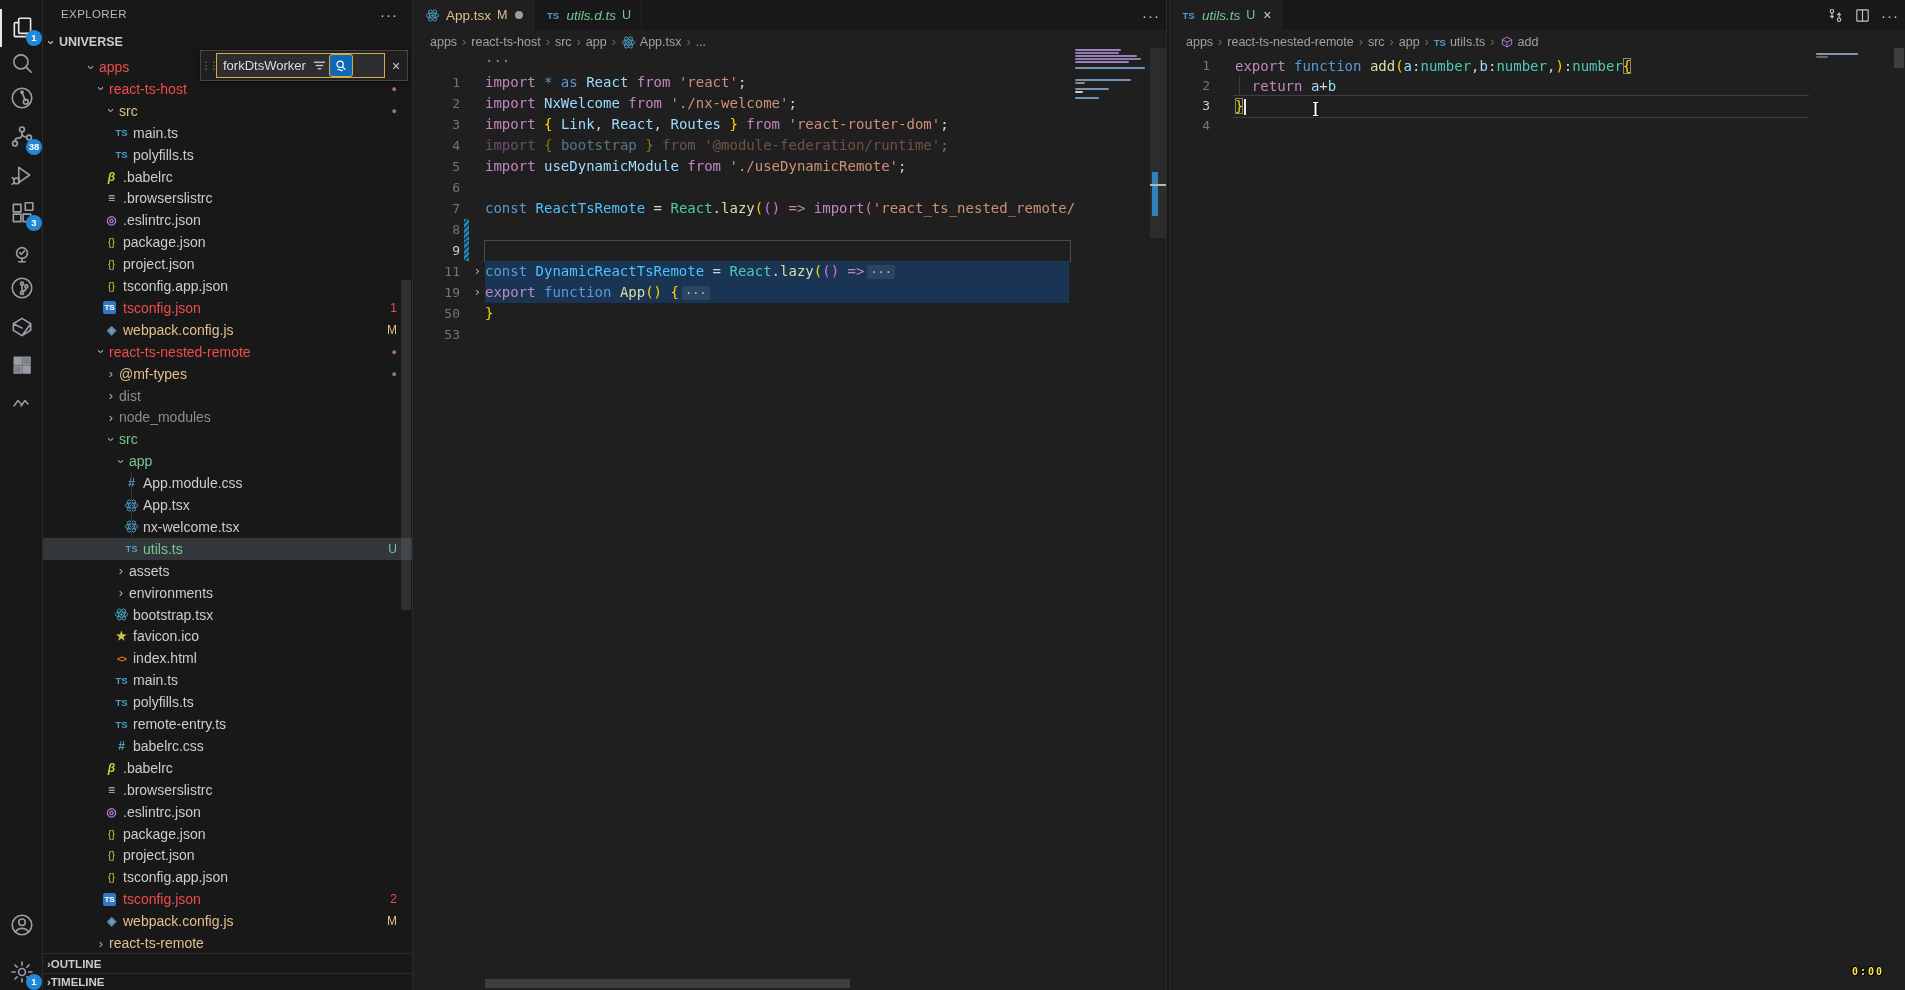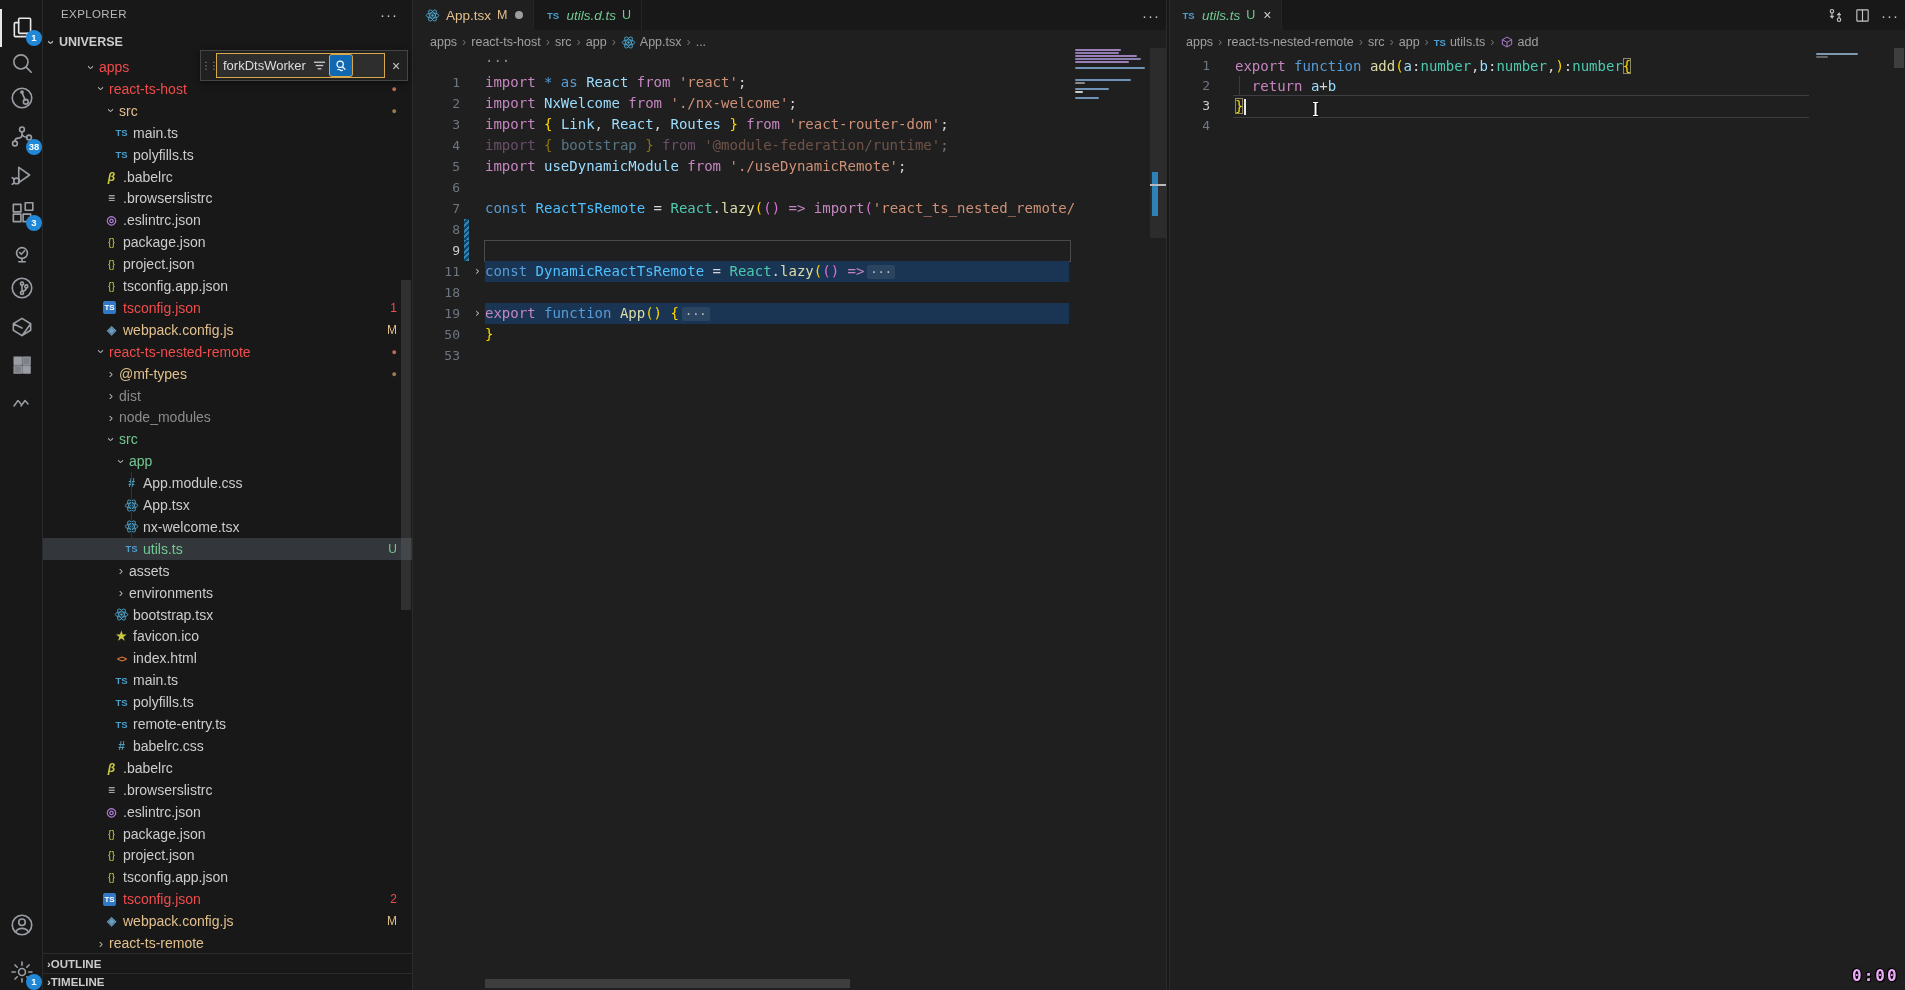--- a/index.html
+++ b/index.html
@@ -115,22 +115,22 @@
   .ruler { position:absolute; right:0; top:0; width:16px; height:990px; }
   .rl-thumb { position:absolute; left:0; top:48px; width:16px; height:190px; background:rgba(121,121,121,.15); }
   .rl-blue { position:absolute; left:2px; width:6px; background:#2e82b8; }
   .rl-cursor { position:absolute; left:0; width:16px; height:2px; background:#b8b8b8; }
   .hscroll { position:absolute; left:71px; bottom:2px; width:365px; height:9px; background:rgba(121,121,121,.35); }
   .vscroll2 { position:absolute; left:724px; top:48px; width:10px; height:20px; background:rgba(121,121,121,.35); }
 
   
   .mousecur { position:absolute; left:1312px; top:99px; font-family:"DejaVu Serif", serif; font-size:18px; color:#fff;
               text-shadow:0 0 2px #000,1px 1px 1px #000; pointer-events:none; }
-  .rec-timer { position:absolute; left:1852px; top:966px; font-family:"DejaVu Sans Mono", monospace; font-size:16px; font-weight:700;
-               color:#f0abfc; letter-spacing:2px; text-shadow:0 0 3px #000,1px 1px 0 #000,-1px -1px 0 #000; }
+  .rec-timer { position:absolute; left:1852px; top:966px; font-family:"DejaVu Sans Mono", monospace; font-size:10px; font-weight:700;
+               color:#fde047; letter-spacing:2px; text-shadow:0 0 3px #000,1px 1px 0 #000,-1px -1px 0 #000; }
 </style>
 </head>
 <body>
 
 <div id="root">
 
   <div class="activitybar" id="activitybar">
       <div class="abitem active" style="top: 9px;">
         <svg width="26" height="26" viewBox="0 0 24 24" fill="none" stroke-width="1.5" stroke-linecap="round" stroke-linejoin="round">
           <rect x="8" y="3" width="11" height="14" rx="1"></rect>
@@ -631,25 +631,20 @@
           </span>
           <span class="ct"></span>
         </div>
         <div class="row hl">
           <span class="ln">11</span>
           <span class="gz">
             <span class="fch">›</span>
           </span>
           <span class="ct"><span class="k2">const </span><span class="c">DynamicReactTsRemote </span><span class="p">= </span><span class="ty">React</span><span class="p">.</span><span class="f">lazy</span><span class="b1">(</span><span class="b2">()</span><span class="p"> </span><span class="k1">=&gt;</span><span class="fo">···</span></span>
         </div>
-        <div class="row">
-          <span class="ln">18</span>
-          <span class="gz"></span>
-          <span class="ct"></span>
-        </div>
         <div class="row hl">
           <span class="ln">19</span>
           <span class="gz">
             <span class="fch">›</span>
           </span>
           <span class="ct"><span class="k1">export </span><span class="k2">function </span><span class="f">App</span><span class="b1">()</span><span class="p"> </span><span class="b1">{</span><span class="fo">···</span></span>
         </div>
         <div class="row">
           <span class="ln">50</span>
           <span class="gz"></span>

